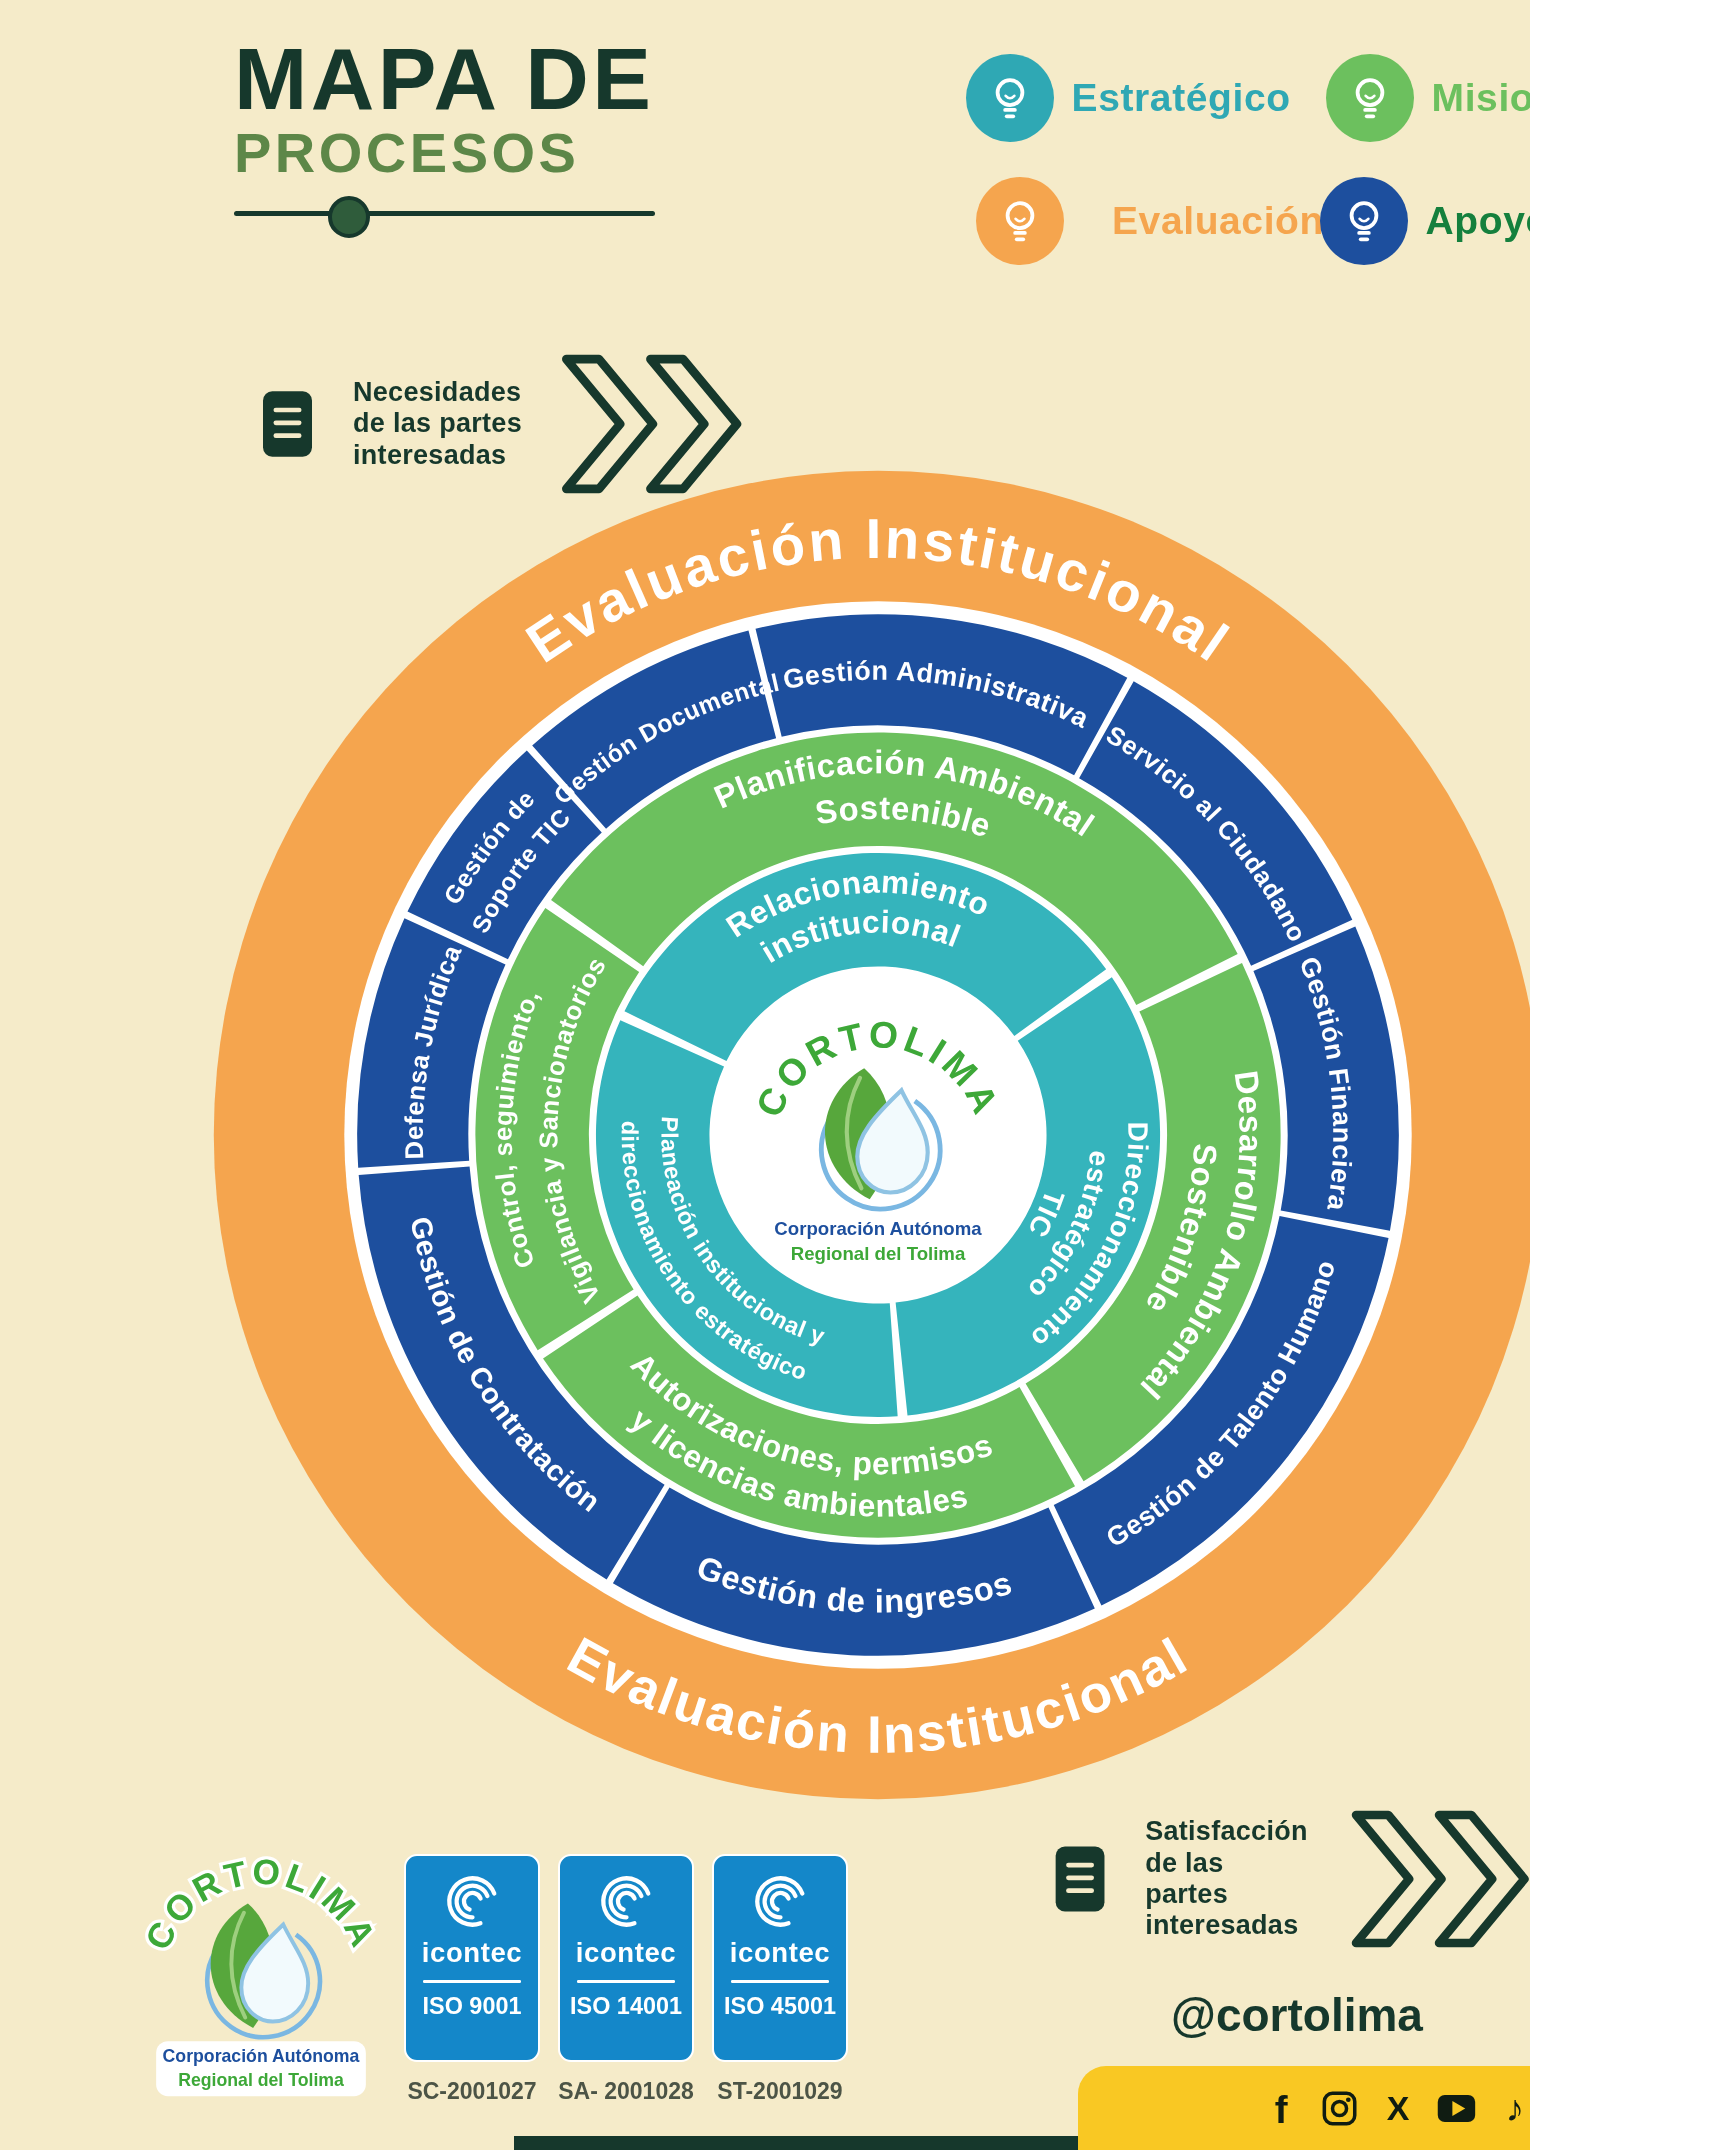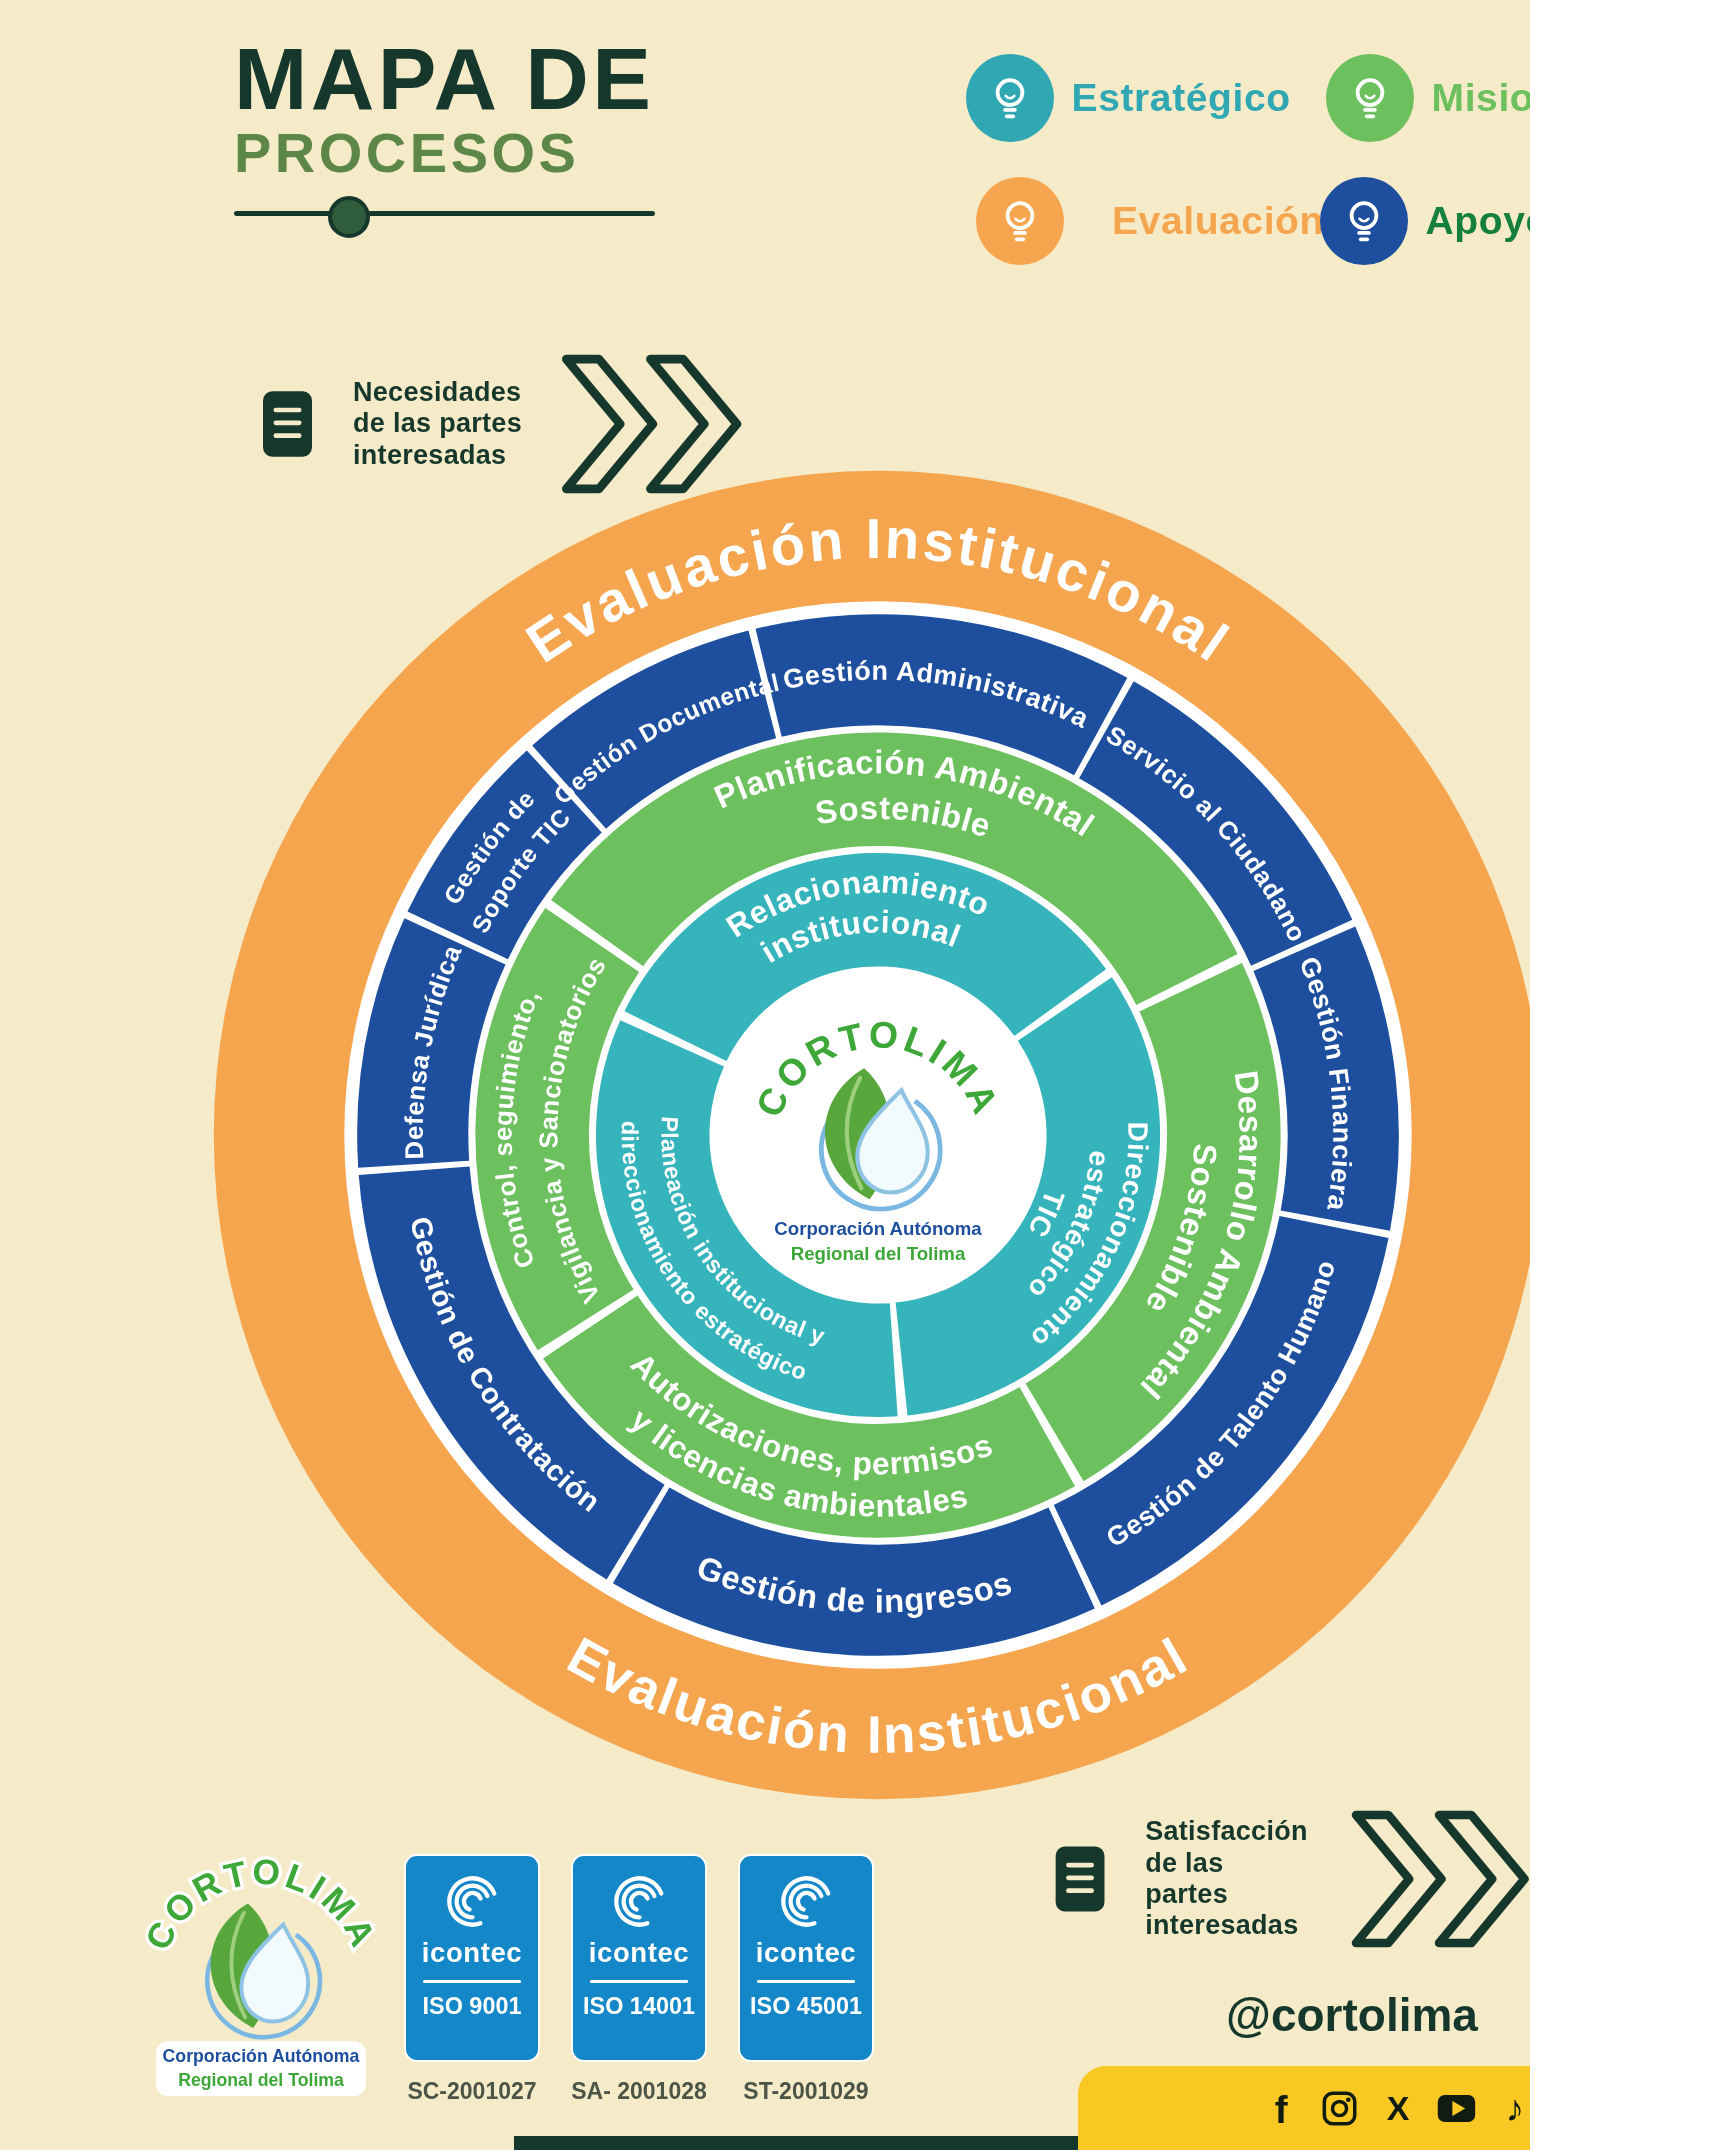--- a/index.html
+++ b/index.html
@@ -17,29 +17,29 @@
   .legend-item{position:absolute;display:flex;align-items:center;gap:17.6px}
   .legend-icon{width:88px;height:88px;border-radius:50%;display:flex;align-items:center;justify-content:center;flex:0 0 auto}
   .legend-label{font-size:39px;font-weight:bold;letter-spacing:0.6px}
 
   .io-block{position:absolute;display:flex;align-items:center;gap:36px}
   .io-text{font-size:27px;font-weight:bold;color:#16382c;line-height:1.16;letter-spacing:0.3px}
 
   #wheel{position:absolute;left:205px;top:462px}
   #logoBig{position:absolute;left:132px;top:1825px}
 
-  #badges{position:absolute;left:404px;top:1854px;display:flex;gap:31px}
+  #badges{position:absolute;left:404px;top:1854px;display:flex;gap:18px}
   .badge-cell{display:flex;flex-direction:column;align-items:center}
   .badge{width:136px;height:208px;background:#1487c9;border-radius:13px;border:2.3px solid #fff;display:flex;flex-direction:column;align-items:center;padding-top:15px;box-sizing:border-box}
   .badge-name{color:#fff;font-size:27.5px;font-weight:bold;margin-top:4.7px;letter-spacing:0.6px}
   .badge-sep{width:98px;height:2.3px;background:#fff;margin:11.7px 0 10.5px;border-radius:1.2px}
   .badge-iso{color:#fff;font-size:23.4px;font-weight:bold}
   .badge-code{text-align:center;font-size:23px;font-weight:bold;color:#4c5446;margin-top:16.4px}
 
-  .handle{position:absolute;left:1147px;top:1988px;width:410px;text-align:center;font-size:46px;font-weight:bold;color:#16382c}
+  .handle{position:absolute;left:1092px;top:1988px;width:410px;text-align:center;font-size:46px;font-weight:bold;color:#16382c}
   .social-bar{position:absolute;left:1078px;top:2066px;width:640px;height:84px;background:#f9c823;border-radius:28px 28px 0 0;display:flex;align-items:center;justify-content:center;z-index:3}
   .footer-bar{position:absolute;left:514px;bottom:0;width:1204px;height:15px;background:#16382c;z-index:1}
 </style>
 </head>
 <body>
 
 <div id="page">
 
   <div class="title-block">
     <div class="t1">MAPA DE</div>

